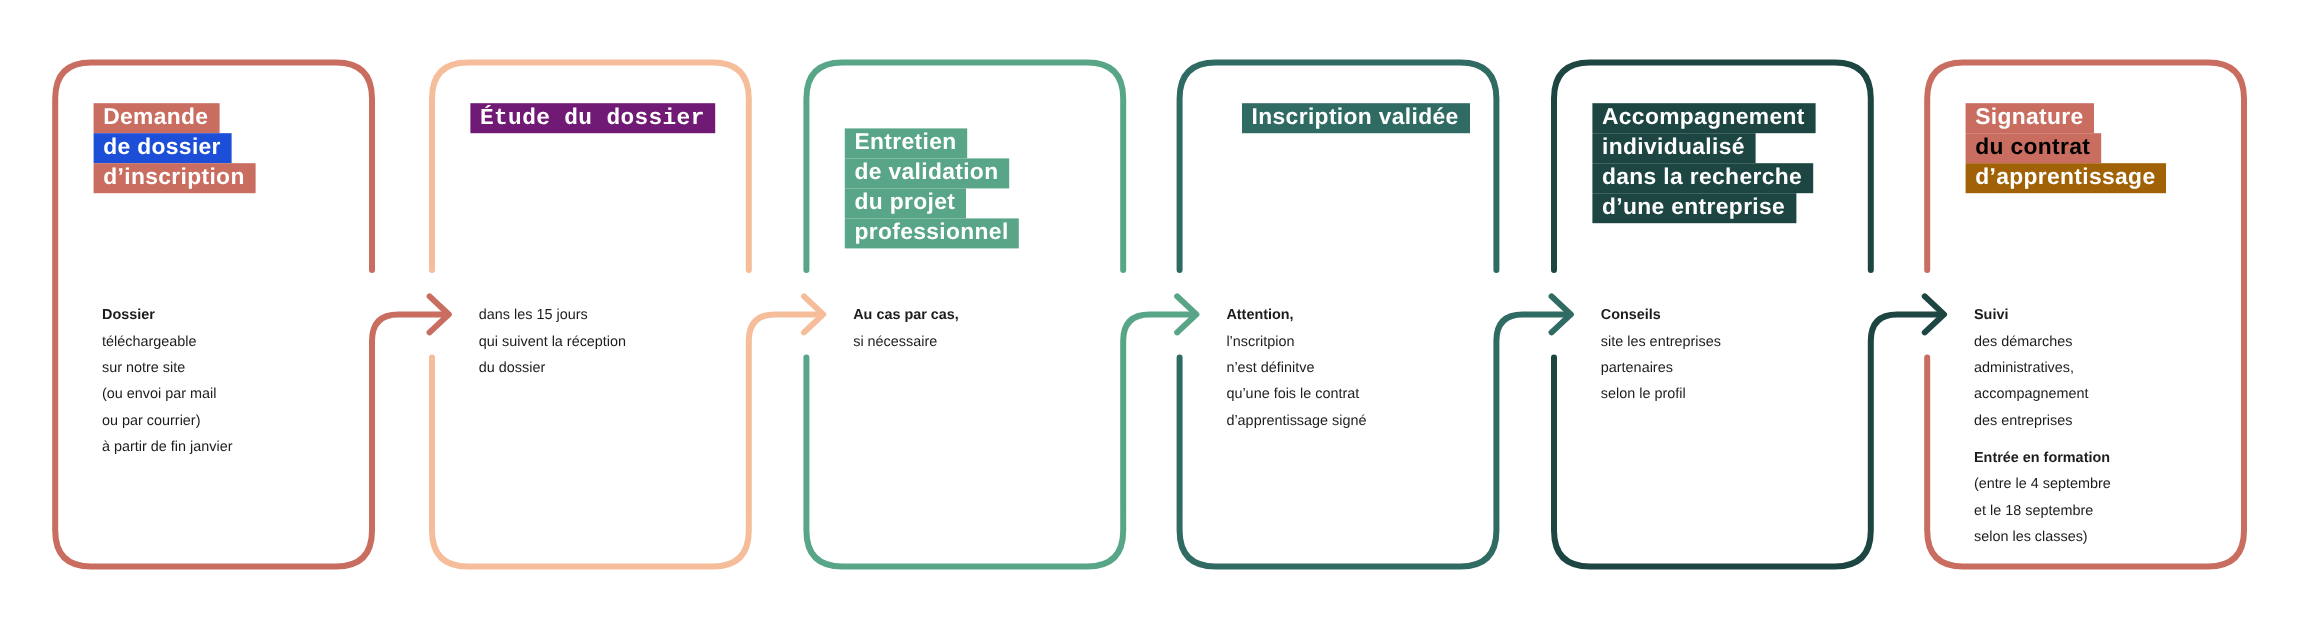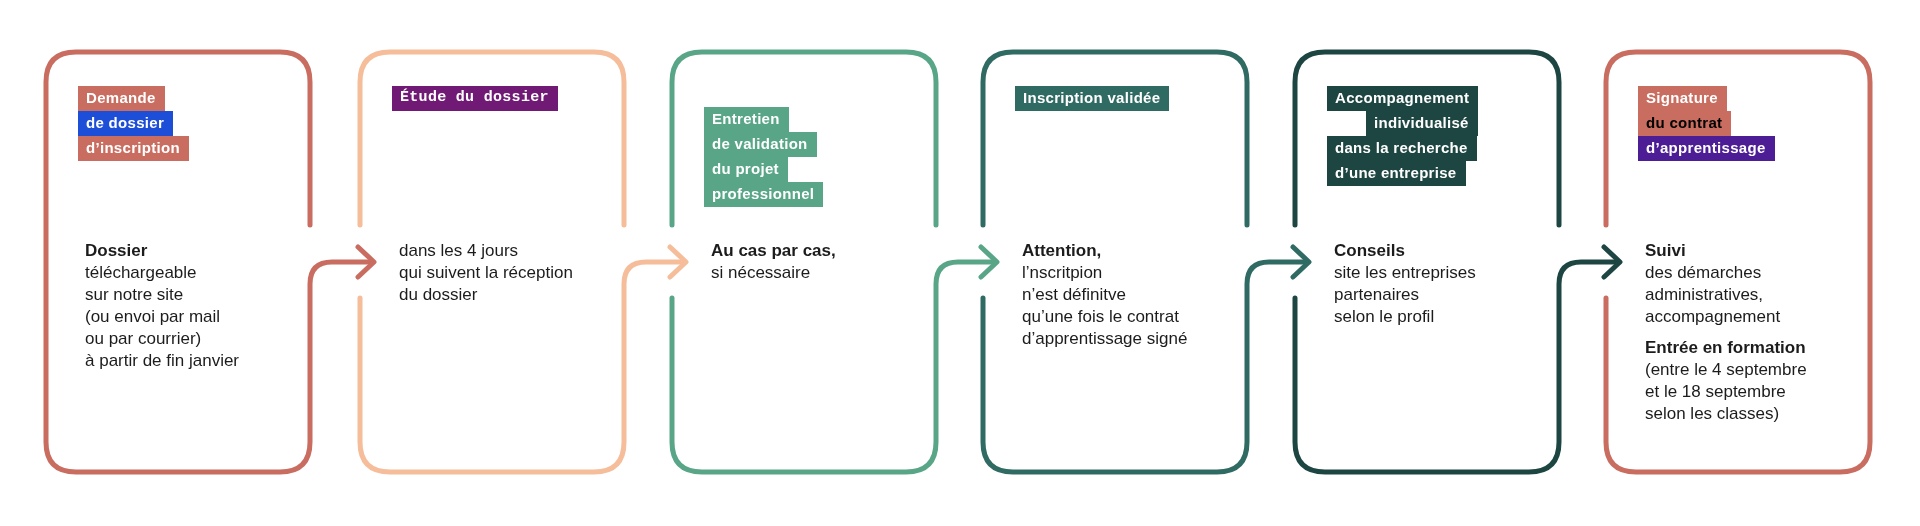--- a/index.html
+++ b/index.html
@@ -25,33 +25,33 @@
     height: 420px;
   }
   .step-title {
     position: absolute;
     left: 32px;
     top: 34px;
   }
   .hline {
     display: table;
     padding: 2px 9px 3px 8px;
-    font-size: 15px;
+    font-size: 19px;
     line-height: 20px;
     font-weight: 700;
     letter-spacing: 0.3px;
     color: #ffffff;
     white-space: nowrap;
   }
   .step-body {
     position: absolute;
     left: 39px;
-    top: 188px;
+    top: 199px;
     width: 222px;
-    font-size: 17px;
+    font-size: 12px;
     line-height: 22px;
     color: #1c1c1c;
   }
   .bline { white-space: nowrap; }
   .bline.bold { font-weight: 700; }
   .para + .para { margin-top: 9px; }
 </style>
 </head>
 <body>
 
@@ -92,21 +92,21 @@
           <div class="bline">à partir de fin janvier</div>
         </div>
       </div>
   </div>
   <div class="card" style="left:360px">
     <div class="step-title">
         <div class="hline" style="background: #701a75; color: rgb(255, 255, 255); font-family: Liberation Mono, monospace;">Étude du dossier</div>
       </div>
     <div class="step-body">
         <div class="para">
-          <div class="bline">dans les 4 jours</div>
+          <div class="bline">dans les 15 jours</div>
           <div class="bline">qui suivent la réception</div>
           <div class="bline">du dossier</div>
         </div>
       </div>
   </div>
   <div class="card" style="left:672px">
     <div class="step-title">
         <div class="hline" style="background: rgb(88, 166, 135); color: rgb(255, 255, 255); margin-top: 21px;">Entretien</div>
         <div class="hline" style="background: rgb(88, 166, 135); color: rgb(255, 255, 255);">de validation</div>
         <div class="hline" style="background: rgb(88, 166, 135); color: rgb(255, 255, 255);">du projet</div>
@@ -114,60 +114,61 @@
       </div>
     <div class="step-body">
         <div class="para">
           <div class="bline bold">Au cas par cas,</div>
           <div class="bline">si nécessaire</div>
         </div>
       </div>
   </div>
   <div class="card" style="left:983px">
     <div class="step-title">
-        <div class="hline" style="background: rgb(48, 107, 99); color: rgb(255, 255, 255);">Inscription validée</div>
+        <div class="hline" style="background: rgb(48, 107, 99); color: rgb(255, 255, 255); margin-left: 20px;">Inscription validée</div>
       </div>
     <div class="step-body">
         <div class="para">
           <div class="bline bold">Attention,</div>
           <div class="bline">l’nscritpion</div>
           <div class="bline">n’est définitve</div>
           <div class="bline">qu’une fois le contrat</div>
           <div class="bline">d’apprentissage signé</div>
         </div>
       </div>
   </div>
   <div class="card" style="left:1295px">
     <div class="step-title">
         <div class="hline" style="background: rgb(29, 70, 67); color: rgb(255, 255, 255);">Accompagnement</div>
-        <div class="hline" style="background: rgb(29, 70, 67); color: rgb(255, 255, 255); margin-left: 39px;">individualisé</div>
+        <div class="hline" style="background: rgb(29, 70, 67); color: rgb(255, 255, 255);">individualisé</div>
         <div class="hline" style="background: rgb(29, 70, 67); color: rgb(255, 255, 255);">dans la recherche</div>
         <div class="hline" style="background: rgb(29, 70, 67); color: rgb(255, 255, 255);">d’une entreprise</div>
       </div>
     <div class="step-body">
         <div class="para">
           <div class="bline bold">Conseils</div>
           <div class="bline">site les entreprises</div>
           <div class="bline">partenaires</div>
           <div class="bline">selon le profil</div>
         </div>
       </div>
   </div>
   <div class="card" style="left:1606px">
     <div class="step-title">
         <div class="hline" style="background: rgb(201, 109, 96); color: rgb(255, 255, 255);">Signature</div>
         <div class="hline" style="background: rgb(201, 109, 96); color: #000000;">du contrat</div>
-        <div class="hline" style="background: #4c1d95; color: rgb(255, 255, 255);">d’apprentissage</div>
+        <div class="hline" style="background: #a16207; color: rgb(255, 255, 255);">d’apprentissage</div>
       </div>
     <div class="step-body">
         <div class="para">
           <div class="bline bold">Suivi</div>
           <div class="bline">des démarches</div>
           <div class="bline">administratives,</div>
           <div class="bline">accompagnement</div>
+          <div class="bline">des entreprises</div>
         </div>
         <div class="para">
           <div class="bline bold">Entrée en formation</div>
           <div class="bline">(entre le 4 septembre</div>
           <div class="bline">et le 18 septembre</div>
           <div class="bline">selon les classes)</div>
         </div>
       </div>
   </div>
 

